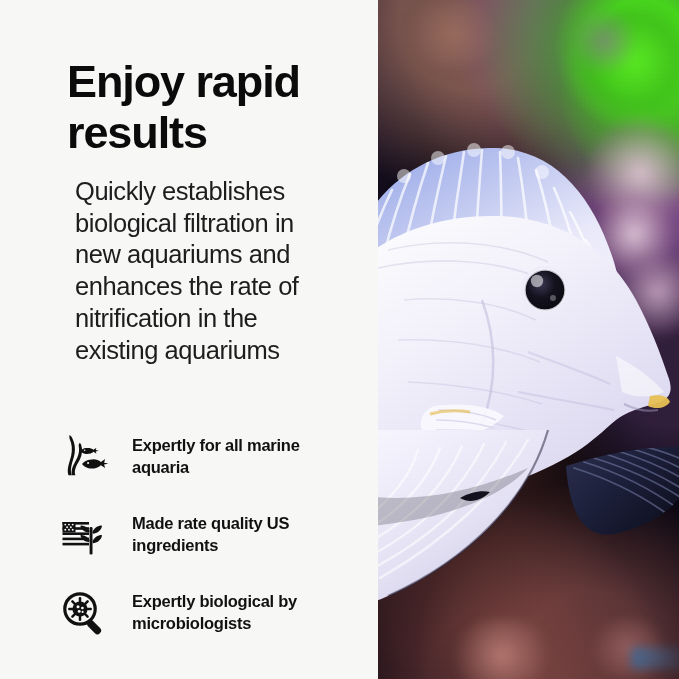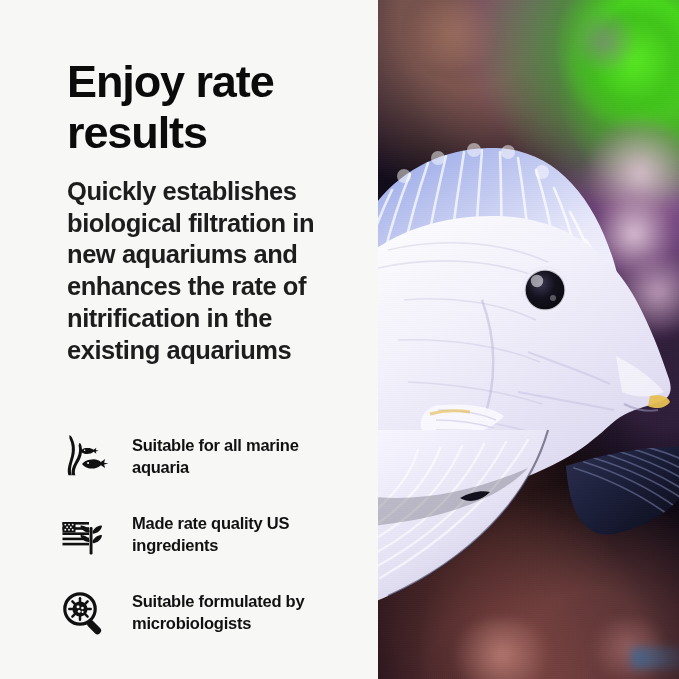--- a/index.html
+++ b/index.html
@@ -32,24 +32,24 @@
   .headline {
     margin: 0;
     font-size: 45px;
     line-height: 1.13;
     font-weight: 700;
     letter-spacing: -1.1px;
     color: #0b0b0b;
     max-width: 270px;
   }
   .subcopy {
-    margin: 17px 0 0 0;
+    margin: 17px 0 0 8px;
     font-size: 25.5px;
     line-height: 1.25;
-    font-weight: 700;
+    font-weight: 400;
     letter-spacing: -0.45px;
     color: #1d1d1d;
     max-width: 250px;
   }
 
   
   .features {
     position: absolute;
     left: 58px;
     top: 418px;
@@ -142,21 +142,21 @@
     pointer-events: none;
   }
 </style>
 </head>
 <body>
 
 <div class="banner">
 
   <div class="copy-panel">
 
-    <h1 class="headline">Enjoy rate results</h1>
+    <h1 class="headline">Enjoy rapid results</h1>
 
     <p class="subcopy">Quickly establishes biological filtration in new aquariums and enhances the rate of nitrification in the existing aquariums</p>
 
     <div class="features">
 
       <div class="feature-row">
         <span class="feature-icon">
           <svg width="50" height="50" viewBox="0 0 50 50" aria-hidden="true">
             <g fill="#111111">
 
@@ -165,21 +165,21 @@
               <path d="M19.6 13.2c1.0 4.2 0.4 8.7-1.4 12.6-1.6 3.5-3.9 6.7-5.0 10.4-0.7 2.4-0.8 5.0-0.1 7.1h3.3c-0.8-2.0-0.7-4.3-0.1-6.4 1.0-3.5 3.2-6.6 4.8-9.9 2.0-4.2 2.6-9.2 1.2-13.7-0.2-0.7-0.6-1.5-1.1-2.0-0.5-0.5-1.0-0.2-1.0 0.5z"></path>
 
               <path d="M27.8 16.0c-1.6 0-3.3 0.5-4.7 1.4-0.7 0.4-1.3 1.0-1.8 1.6 0.5 0.7 1.1 1.3 1.9 1.7 1.5 0.9 3.2 1.3 4.9 1.3 2.4 0 4.7-0.8 6.5-2.2l2.8 1.9-0.7-2.3 3.1-0.6-3.1-0.7 0.7-2.3-2.8 1.9c-1.8-1.3-4.1-1.9-6.3-1.7h-0.5z"></path>
               <circle cx="25.6" cy="18.3" r="0.75" fill="#f7f7f6"></circle>
 
               <path d="M32.6 27.4c-2.4 0-4.8 0.7-6.8 2.0-1.1 0.7-2.1 1.6-2.8 2.6 0.8 1.1 1.8 2.0 3.0 2.7 2.1 1.3 4.5 1.9 6.9 1.9 3.3 0 6.6-1.2 9.0-3.4l4.2 2.9-1.0-3.6 4.3-0.9-4.3-0.9 1.0-3.6-4.2 2.9c-2.4-2.0-5.5-3.0-8.6-2.6h-0.7z"></path>
               <circle cx="29.1" cy="31.0" r="1.05" fill="#f7f7f6"></circle>
             </g>
           </svg>
         </span>
-        <span class="feature-text">Suitable for all marine aquaria</span>
+        <span class="feature-text">Expertly for all marine aquaria</span>
       </div>
 
       <div class="feature-row">
         <span class="feature-icon">
           <svg width="50" height="50" viewBox="0 0 50 50" aria-hidden="true">
             <g fill="#111111">
 
               <rect x="3.5" y="12.0" width="26.5" height="2.6"></rect>
               <rect x="3.5" y="17.2" width="26.5" height="2.6"></rect>
               <rect x="3.5" y="22.4" width="26.5" height="2.6"></rect>
@@ -238,21 +238,21 @@
 
               <g fill="#f7f7f6">
                 <circle cx="19.0" cy="18.7" r="1.5"></circle>
                 <circle cx="23.4" cy="20.0" r="1.35"></circle>
                 <circle cx="20.2" cy="23.4" r="1.45"></circle>
                 <circle cx="23.6" cy="23.9" r="1.05"></circle>
               </g>
             </g>
           </svg>
         </span>
-        <span class="feature-text">Suitable formulated by microbiologists</span>
+        <span class="feature-text">Expertly biological by microbiologists</span>
       </div>
 
     </div>
   </div>
 
   <div class="photo-panel">
 
     <div class="reef"></div>
     <div class="algae-glow"></div>
 

